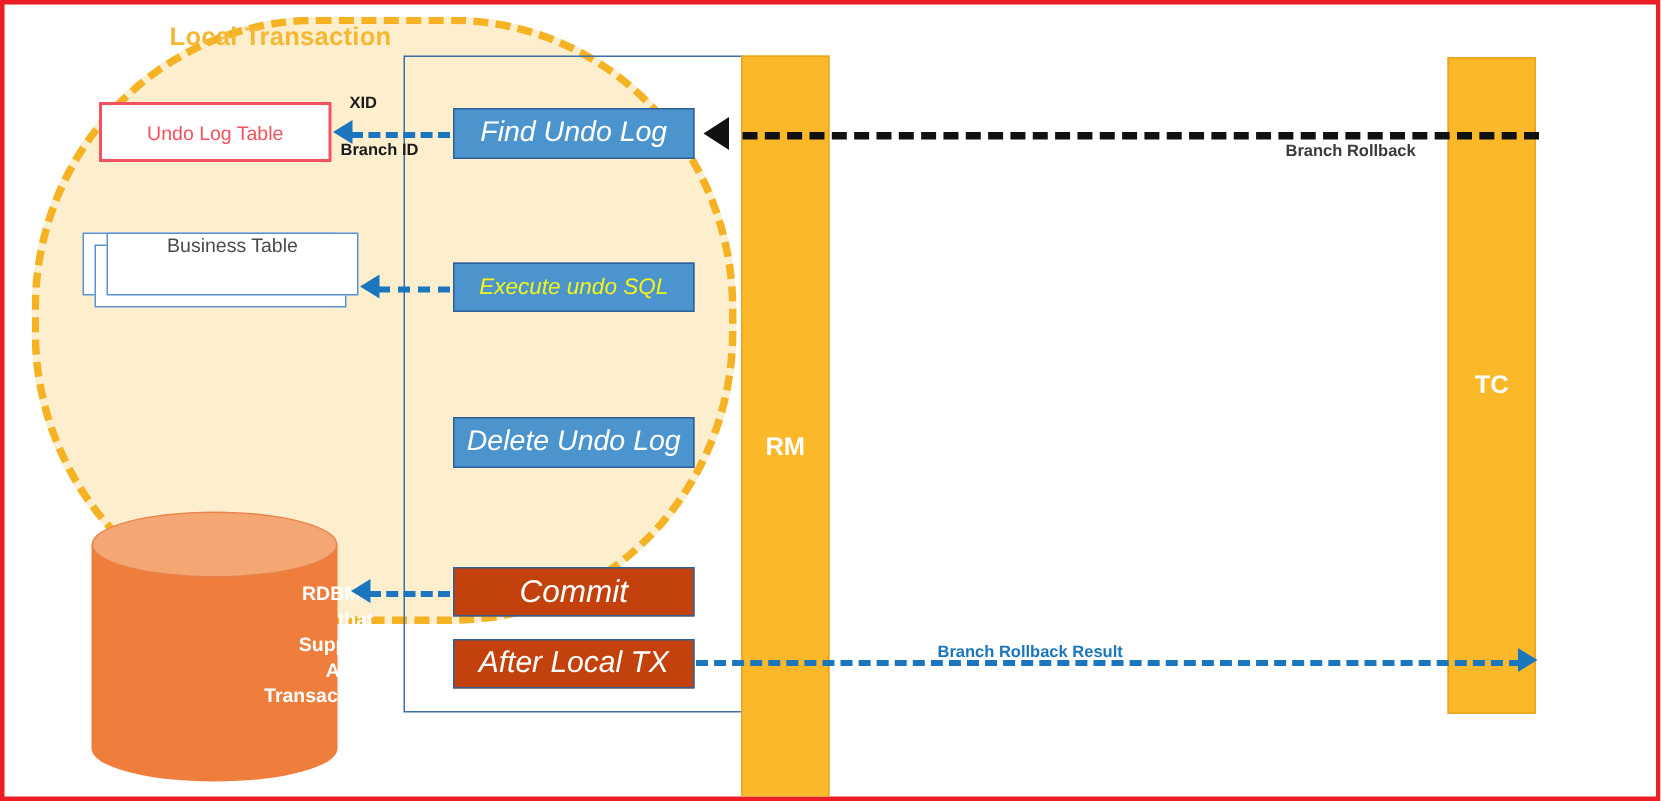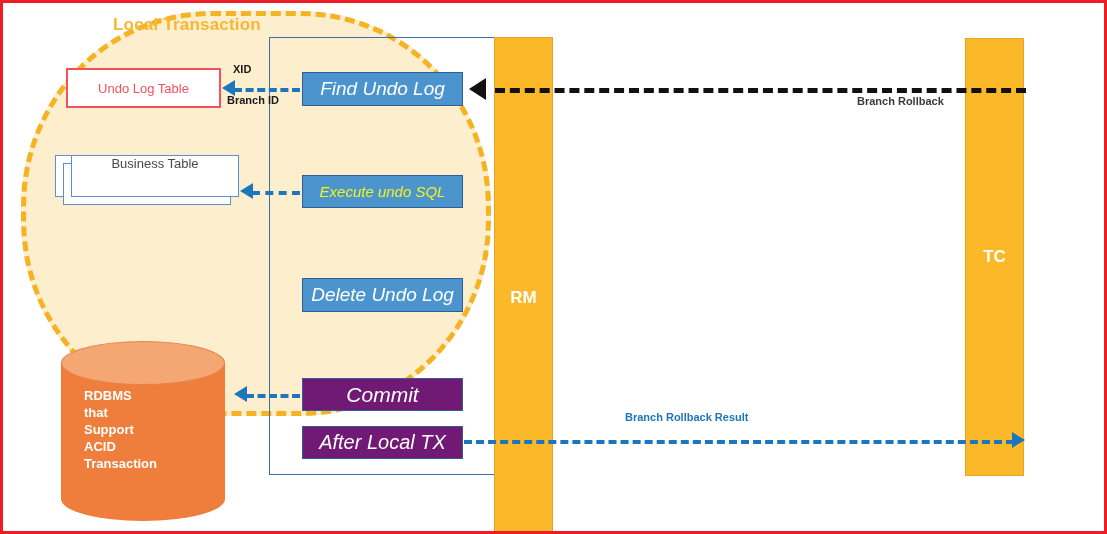--- a/index.html
+++ b/index.html
@@ -46,21 +46,21 @@
   .step{
     position:absolute;
     box-sizing:border-box;
     display:flex;align-items:center;justify-content:center;
     font-style:italic;
     font-weight:normal;
     white-space:nowrap;
     border:1px solid #2f5f96;
   }
   .step-lt{ background:#4b94cd; }
-  .step-dk{ background:#701a75; }
+  .step-dk{ background:#c2410c; }
   .t-white{ color:#ffffff; }
   .t-red{ color:#f02b40; }
   .t-yellow{ color:#f3f31c; }
 
   
   #undo-log-table{
     position:absolute; left:63px; top:65px; width:155px; height:40px;
     background:#ffffff; border:2.5px solid #f5505e;
     box-sizing:border-box;
     display:flex;align-items:center;justify-content:center;
@@ -91,22 +91,22 @@
     background:#f4a673; border-radius:50%;
     border:1px solid #e9824b;
     box-sizing:border-box;
   }
   #rdbms-bottom{
     position:absolute; left:0; top:136px; width:164px; height:44px;
     background:#ef7d3b; border-radius:50%;
   }
   #rdbms-text{
     position:absolute; left:0; top:46px; width:188px;
-    text-align:left;
-    color:#ffffff; font-weight:bold; font-size:13px; line-height:17px;padding-left:23px;
+    text-align:right;
+    color:#ffffff; font-weight:bold; font-size:13px; line-height:17px;
   }
 
   
   .lane{
     position:absolute;
     background:#fbb829;
     border:1px solid #e8a41e;
     box-sizing:border-box;
     display:flex;align-items:center;justify-content:center;
     color:#ffffff; font-weight:bold; font-size:17px;
@@ -221,15 +221,15 @@
 
   <div class="hline-dash-blue" style="left:243px;top:391px;width:54px;"></div>
   <div class="arrow-left-blue" style="left:231px;top:383px;"></div>
 
   <div class="hline-dash-black" style="left:492px;top:85px;width:531px;"></div>
   <div class="arrow-left-black" style="left:466px;top:75px;"></div>
   <div class="conn-label lbl-dark" style="left:854px;top:92px;">Branch Rollback</div>
 
   <div class="hline-dash-blue" style="left:461px;top:437px;width:550px;"></div>
   <div class="arrow-right-blue" style="left:1009px;top:429px;"></div>
-  <div class="conn-label lbl-blue" style="left:622px;top:408px;">Branch Rollback Result</div>
+  <div class="conn-label lbl-blue" style="left:622px;top:426px;">Branch Rollback Result</div>
 
 </div>
 
 </body></html>

